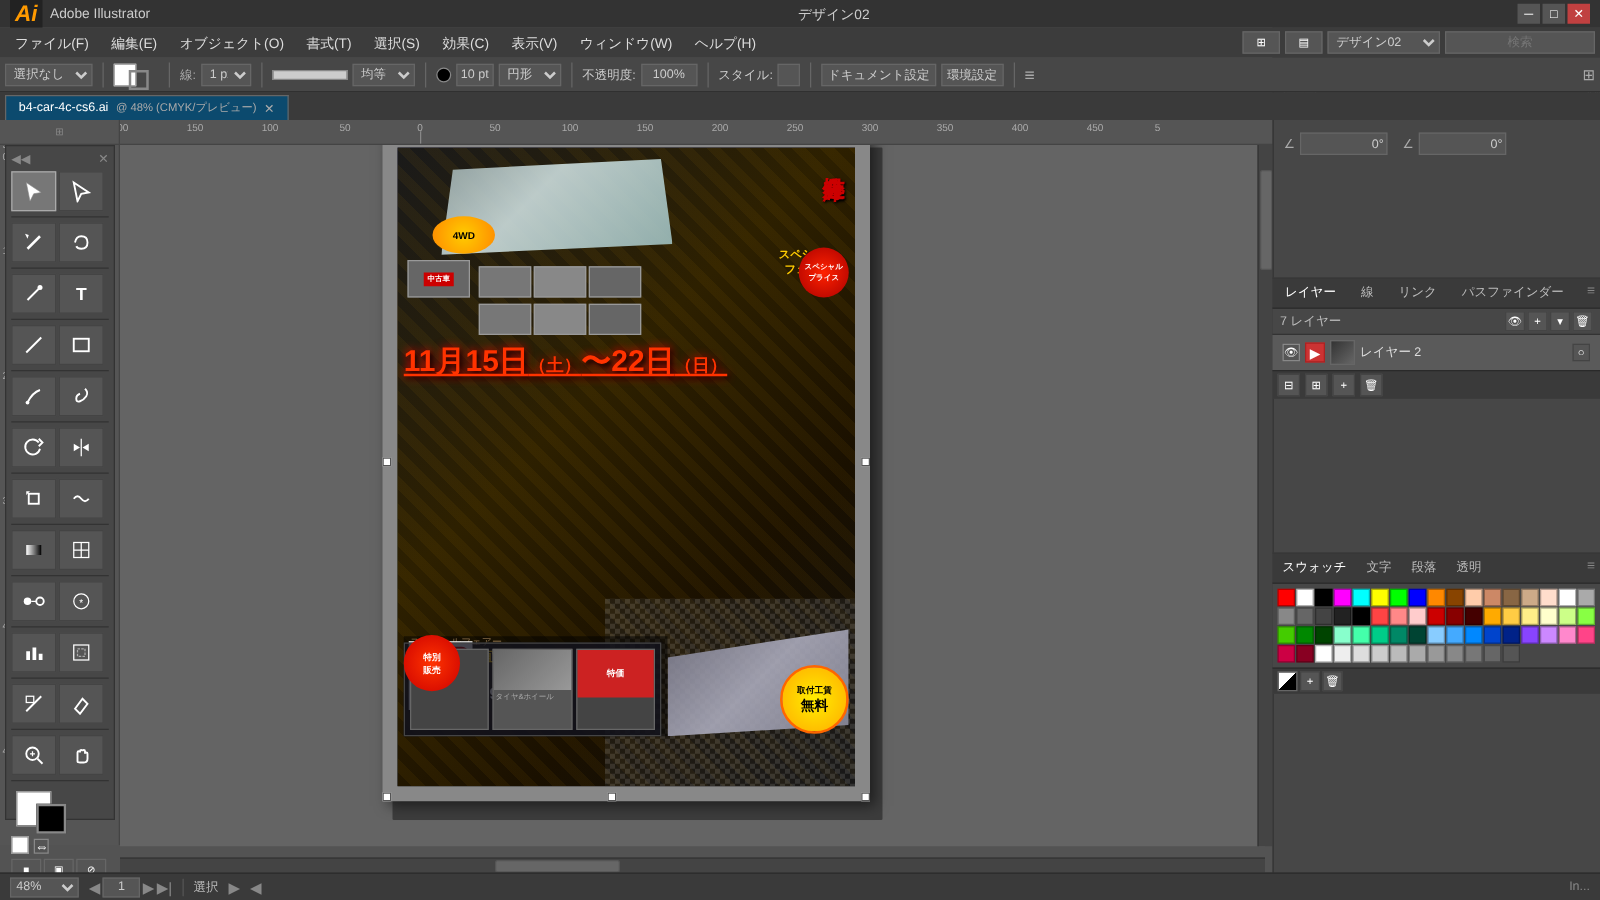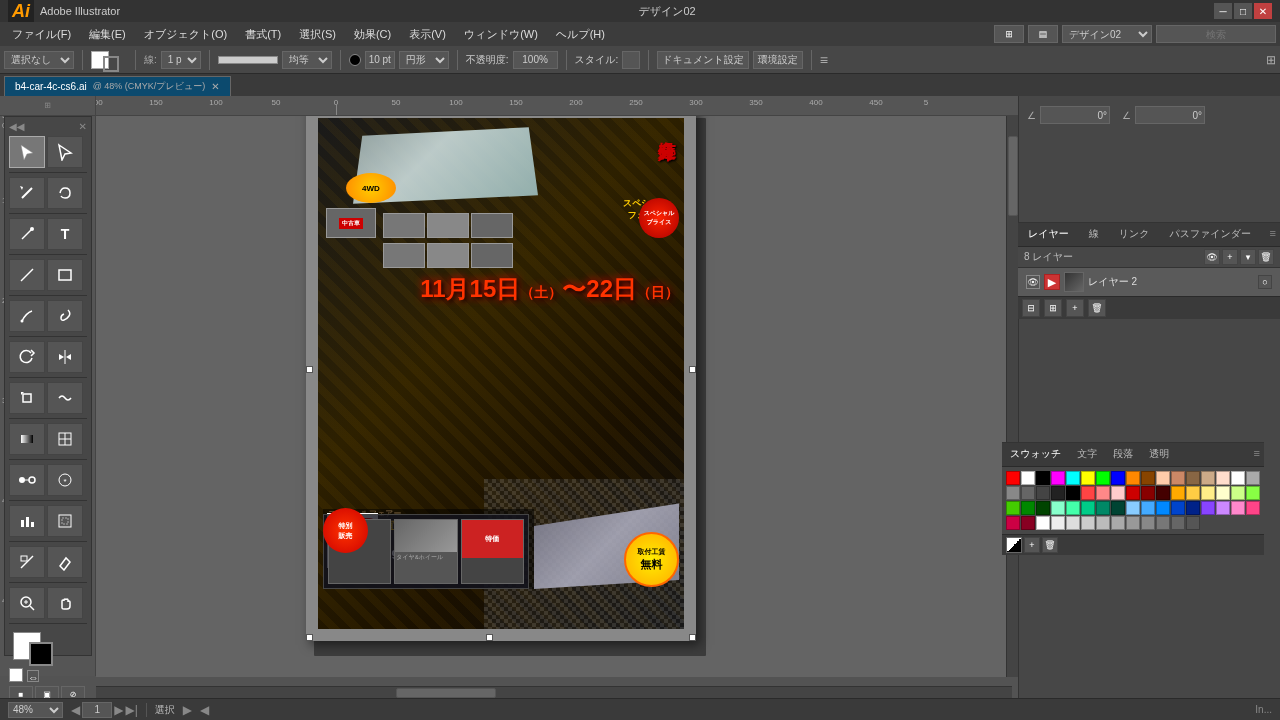--- a/index.html
+++ b/index.html
@@ -128,21 +128,21 @@
 
     #layer-item {
       display: flex; align-items: center; padding: 4px 8px; gap: 4px; height: 28px;
     }
     .layer-vis { width: 14px; height: 14px; border: 1px solid #888; background: #555; display: flex; align-items: center; justify-content: center; font-size: 9px; cursor: pointer; }
     .layer-thumb { width: 20px; height: 20px; background: #888; border: 1px solid #666; overflow: hidden; }
     .layer-name { font-size: 10px; color: #ddd; flex: 1; }
 
     
     #swatches-section {
-      position: absolute; top: 420px; right: 16px; width: 262px;
+      position: absolute; top: 420px; right: 0; width: 262px;
       background: #474747; border-top: 1px solid #333;
     }
     #swatches-tabs {
       display: flex; background: #3a3a3a; border-bottom: 1px solid #2a2a2a; height: 24px;
     }
     .swatches-tab { padding: 4px 8px; font-size: 10px; color: #bbb; cursor: pointer; }
     .swatches-tab.active { color: #fff; }
     #swatch-grid {
       display: flex; flex-wrap: wrap; padding: 4px; gap: 1px;
     }
@@ -345,21 +345,21 @@
   <div id="layers-section" style="top:200px;">
     <div id="layers-tabs">
       <span class="layers-tab active">レイヤー</span>
       <span class="layers-tab">線</span>
       <span class="layers-tab">リンク</span>
       <span class="layers-tab">パスファインダー</span>
       <span style="margin-left:auto;color:#888;cursor:pointer;padding:4px;">≡</span>
     </div>
 
     <div style="display:flex;align-items:center;padding:2px 6px;gap:4px;border-bottom:1px solid #333;">
-      <span style="font-size:10px;color:#bbb;">8 レイヤー</span>
+      <span style="font-size:10px;color:#bbb;">7 レイヤー</span>
       <div style="margin-left:auto;display:flex;gap:2px;">
         <div style="width:16px;height:16px;background:#555;border:1px solid #444;display:flex;align-items:center;justify-content:center;font-size:9px;cursor:pointer;">👁</div>
         <div style="width:16px;height:16px;background:#555;border:1px solid #444;display:flex;align-items:center;justify-content:center;font-size:9px;cursor:pointer;">+</div>
         <div style="width:16px;height:16px;background:#555;border:1px solid #444;display:flex;align-items:center;justify-content:center;font-size:9px;cursor:pointer;">▾</div>
         <div style="width:16px;height:16px;background:#555;border:1px solid #444;display:flex;align-items:center;justify-content:center;font-size:9px;cursor:pointer;">🗑</div>
       </div>
     </div>
 
     <div id="layer-item" style="background:#5a5a5a;">
       <div class="layer-vis">👁</div>
@@ -745,21 +745,21 @@
       </div>
       <div style="position:absolute;top:125px;left:65px;display:flex;gap:2px;">
         <div style="width:42px;height:25px;background:#777;border:1px solid #999;"></div>
         <div style="width:42px;height:25px;background:#888;border:1px solid #999;"></div>
         <div style="width:42px;height:25px;background:#666;border:1px solid #999;"></div>
       </div>
 
       <div style="position:absolute;top:155px;left:5px;right:5px;
         font-size:24px;font-weight:bold;color:#ff3300;
         text-shadow:2px 2px 4px #000,0px 0px 8px #ff0000;
-        text-align:right;">
+        text-align:left;text-decoration:underline;">
         <span>11月15日<span style="font-size:14px;">（土）</span>〜22日<span style="font-size:14px;">（日）</span></span>
       </div>
 
 
 
       <div style="position:absolute;top:390px;left:10px;font-size:8px;color:#ffcc88;">スペシャルフェアー</div>
 
       <div style="position:absolute;bottom:40px;left:5px;right:150px;height:80px;
         background:rgba(0,0,0,0.5);padding:4px;display:flex;flex-direction:column;gap:2px;">
 

